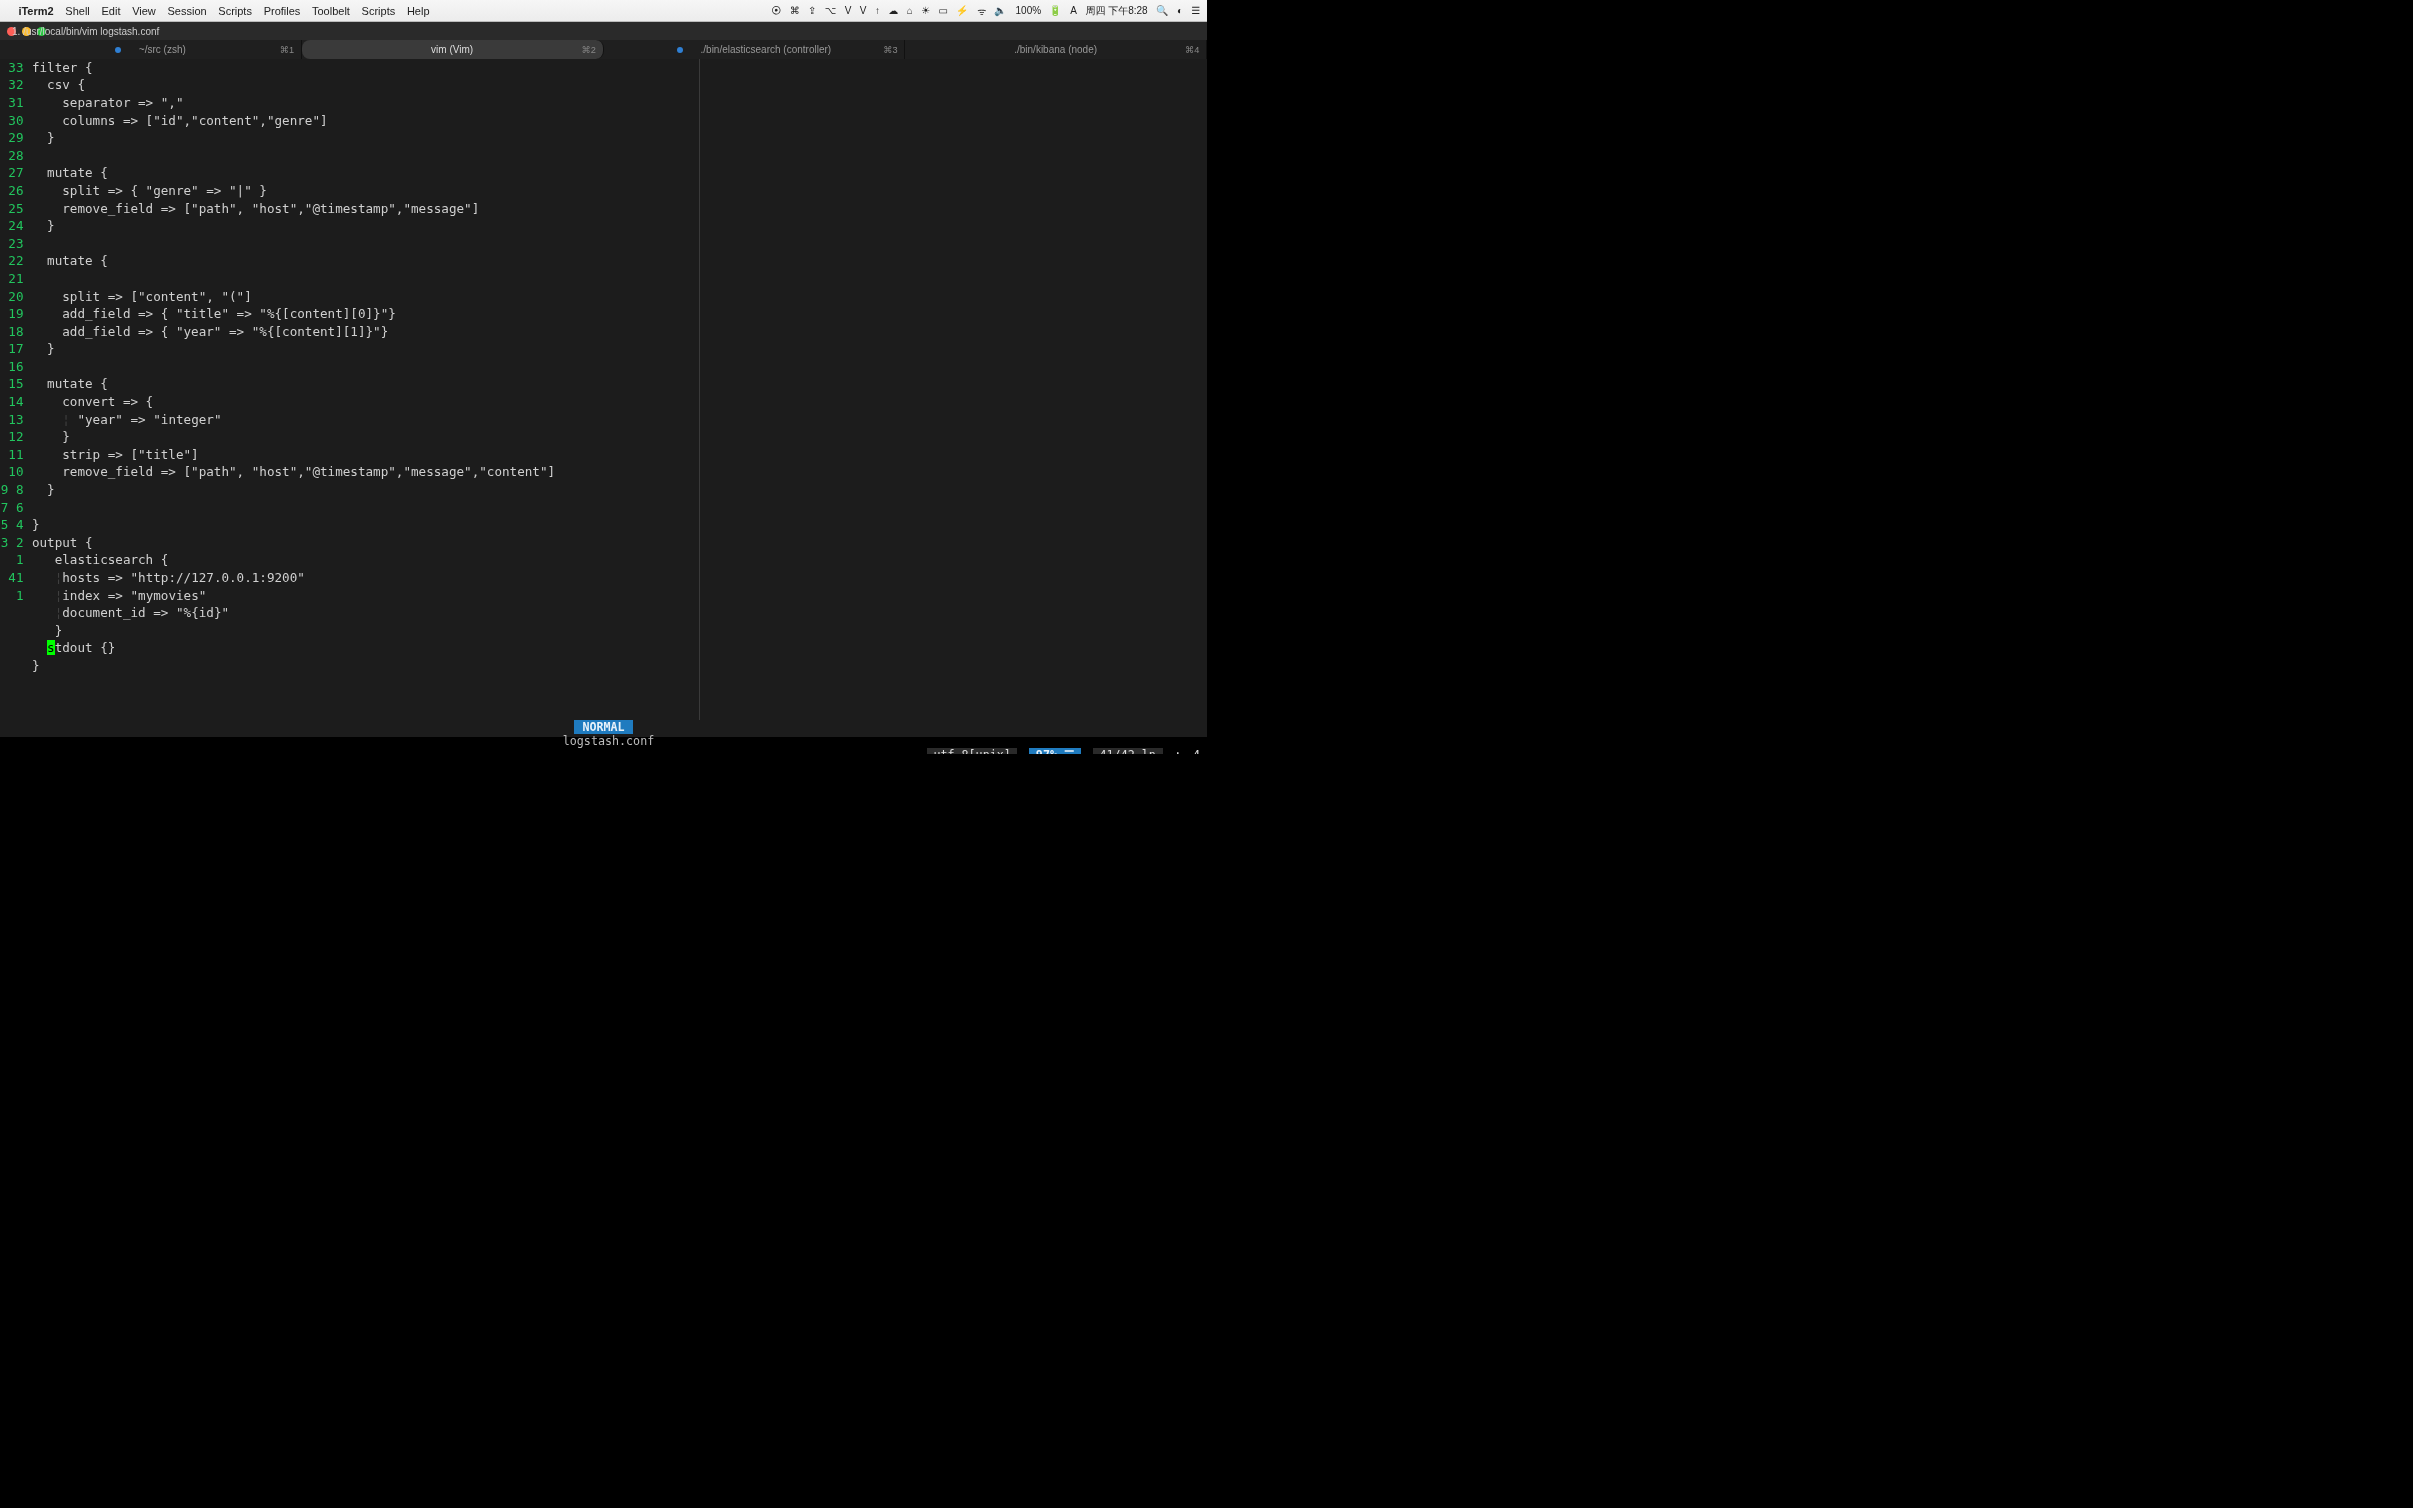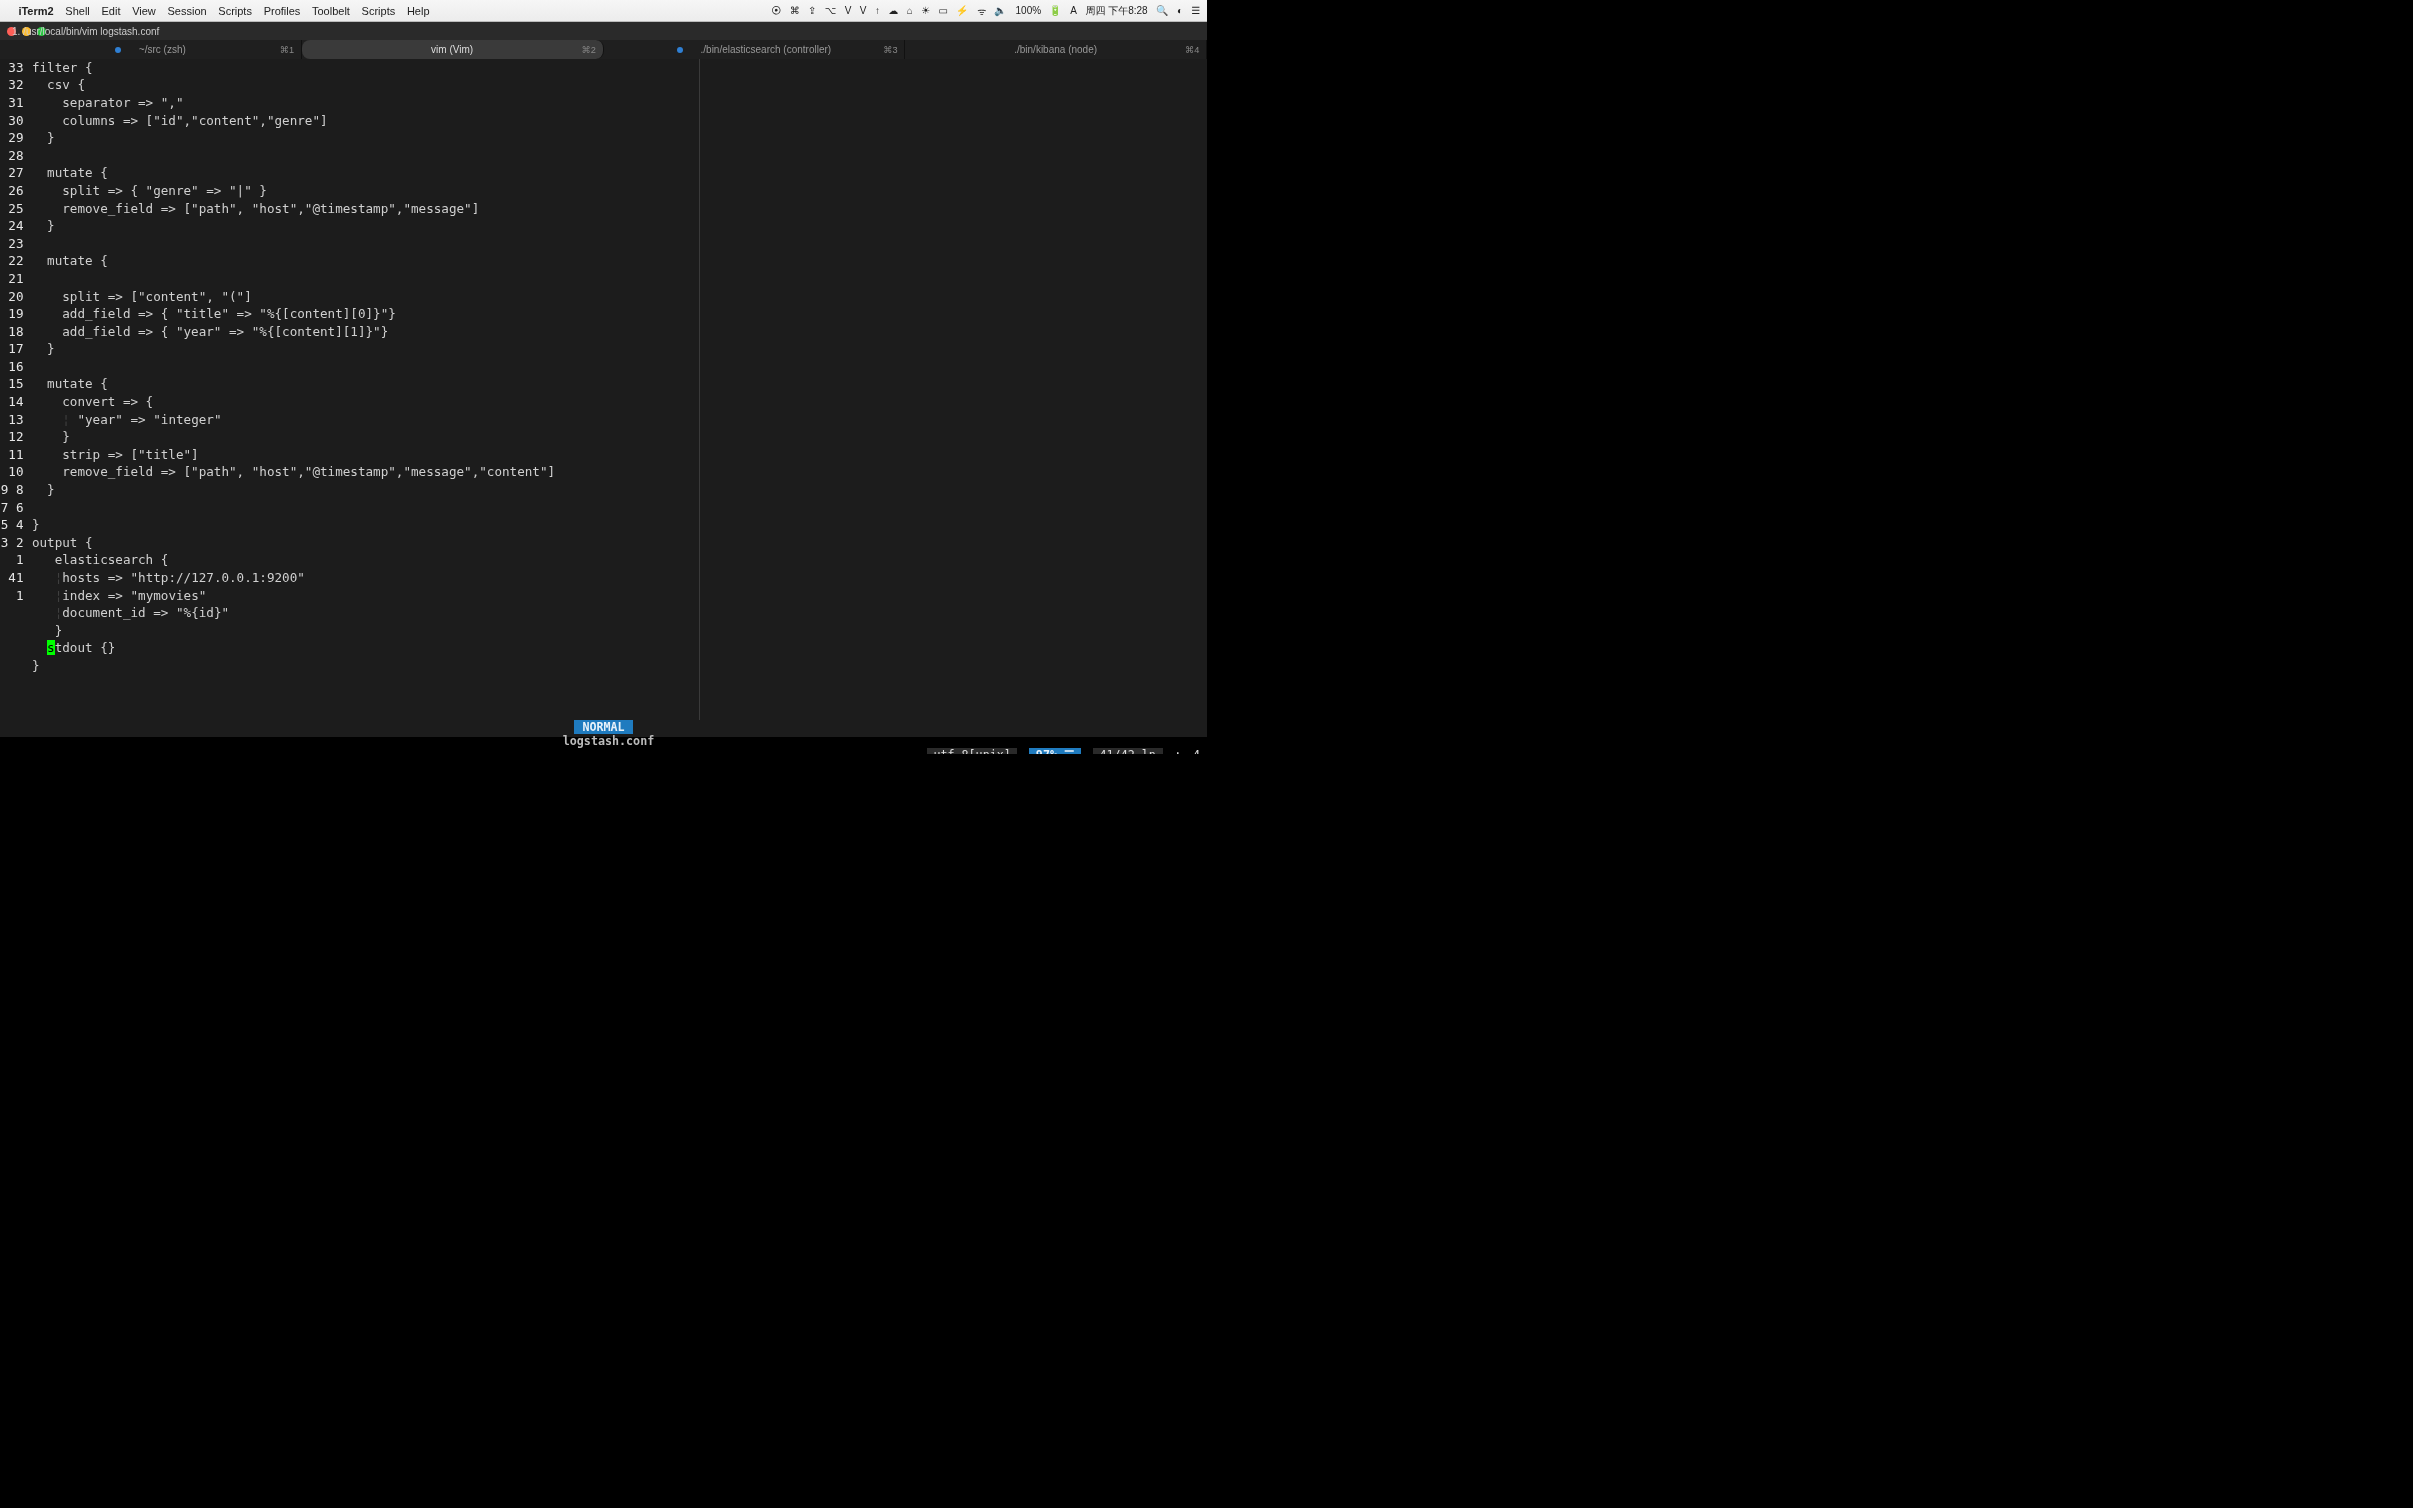--- a/index.html
+++ b/index.html
@@ -70,21 +70,21 @@
 .pane-left {
   flex:0 0 58%;
   border-right: 0.8px solid #3a3a3a;
   display:flex;
   overflow:hidden;
 }
 .pane-right { flex:1; background:#1c1c1c; }
 .gutter {
   flex: 0 0 28.5px;
   text-align: right;
-  color: #e5e5e5;
+  color: #22c55e;
   padding-right: 5px;
   user-select:none;
 }
 .code {
   flex:1;
   white-space: pre;
   color: #d0d0d0;
   padding-left: 3.4px;
 }
 .code .indent-guide { color:#404040; }
@@ -103,21 +103,21 @@
   flex-direction:column;
 }
 .sl-mode {
   background:#1f7bbf;
   color:#e8f2fa;
   font-weight:600;
   padding:0 8.4px;
   height:100%;
   display:flex;align-items:center;
 }
-.sl-file { padding-left:10px; color:#bbb;font-weight:bold; }
+.sl-file { padding-left:10px; color:#bbb; }
 .sl-right { margin-left:auto; display:flex; gap:11.7px; padding-right:7px; color:#ddd;}
 .sl-seg { background:#2a2a2a; padding:0 6.7px; height:100%; display:flex; align-items:center;}
 .sl-seg.pct { background:#1f7bbf; color:#e8f2fa; font-weight:600;}
 .bottom-gap { height: 20px; background:#000; }
 </style>
 </head>
 <body>
 
 <div class="menubar">
   <div class="menubar-left">

